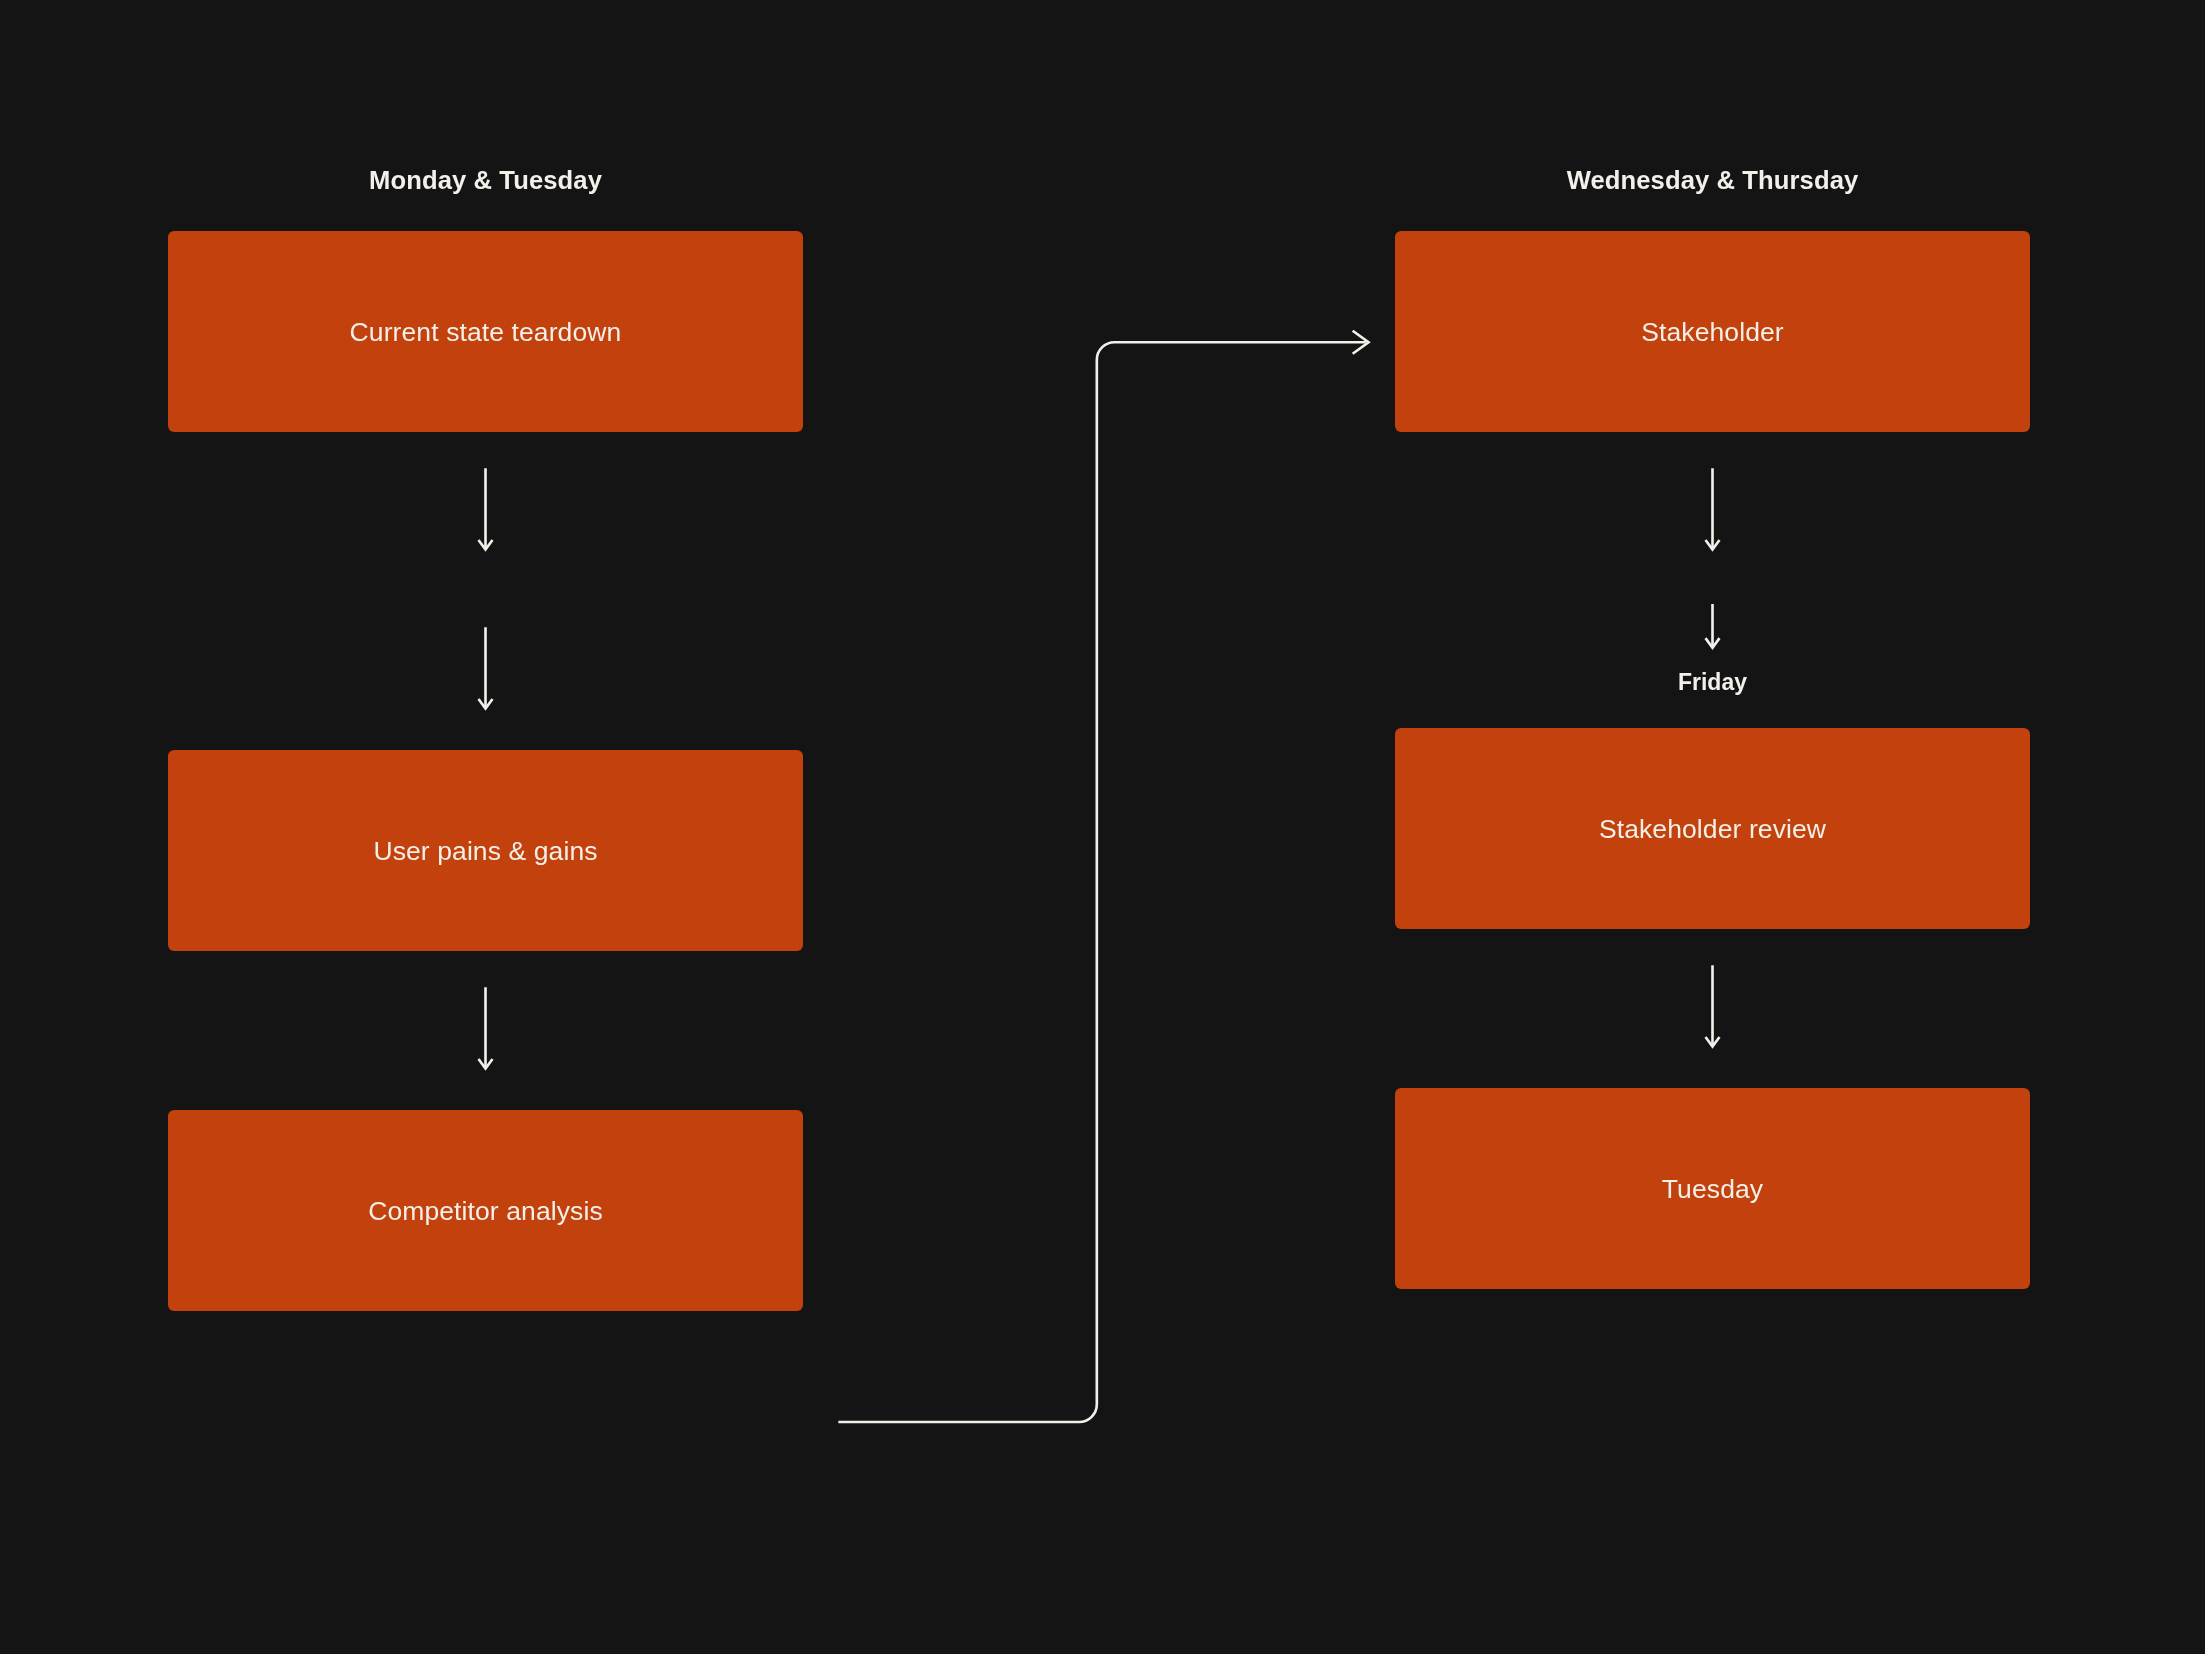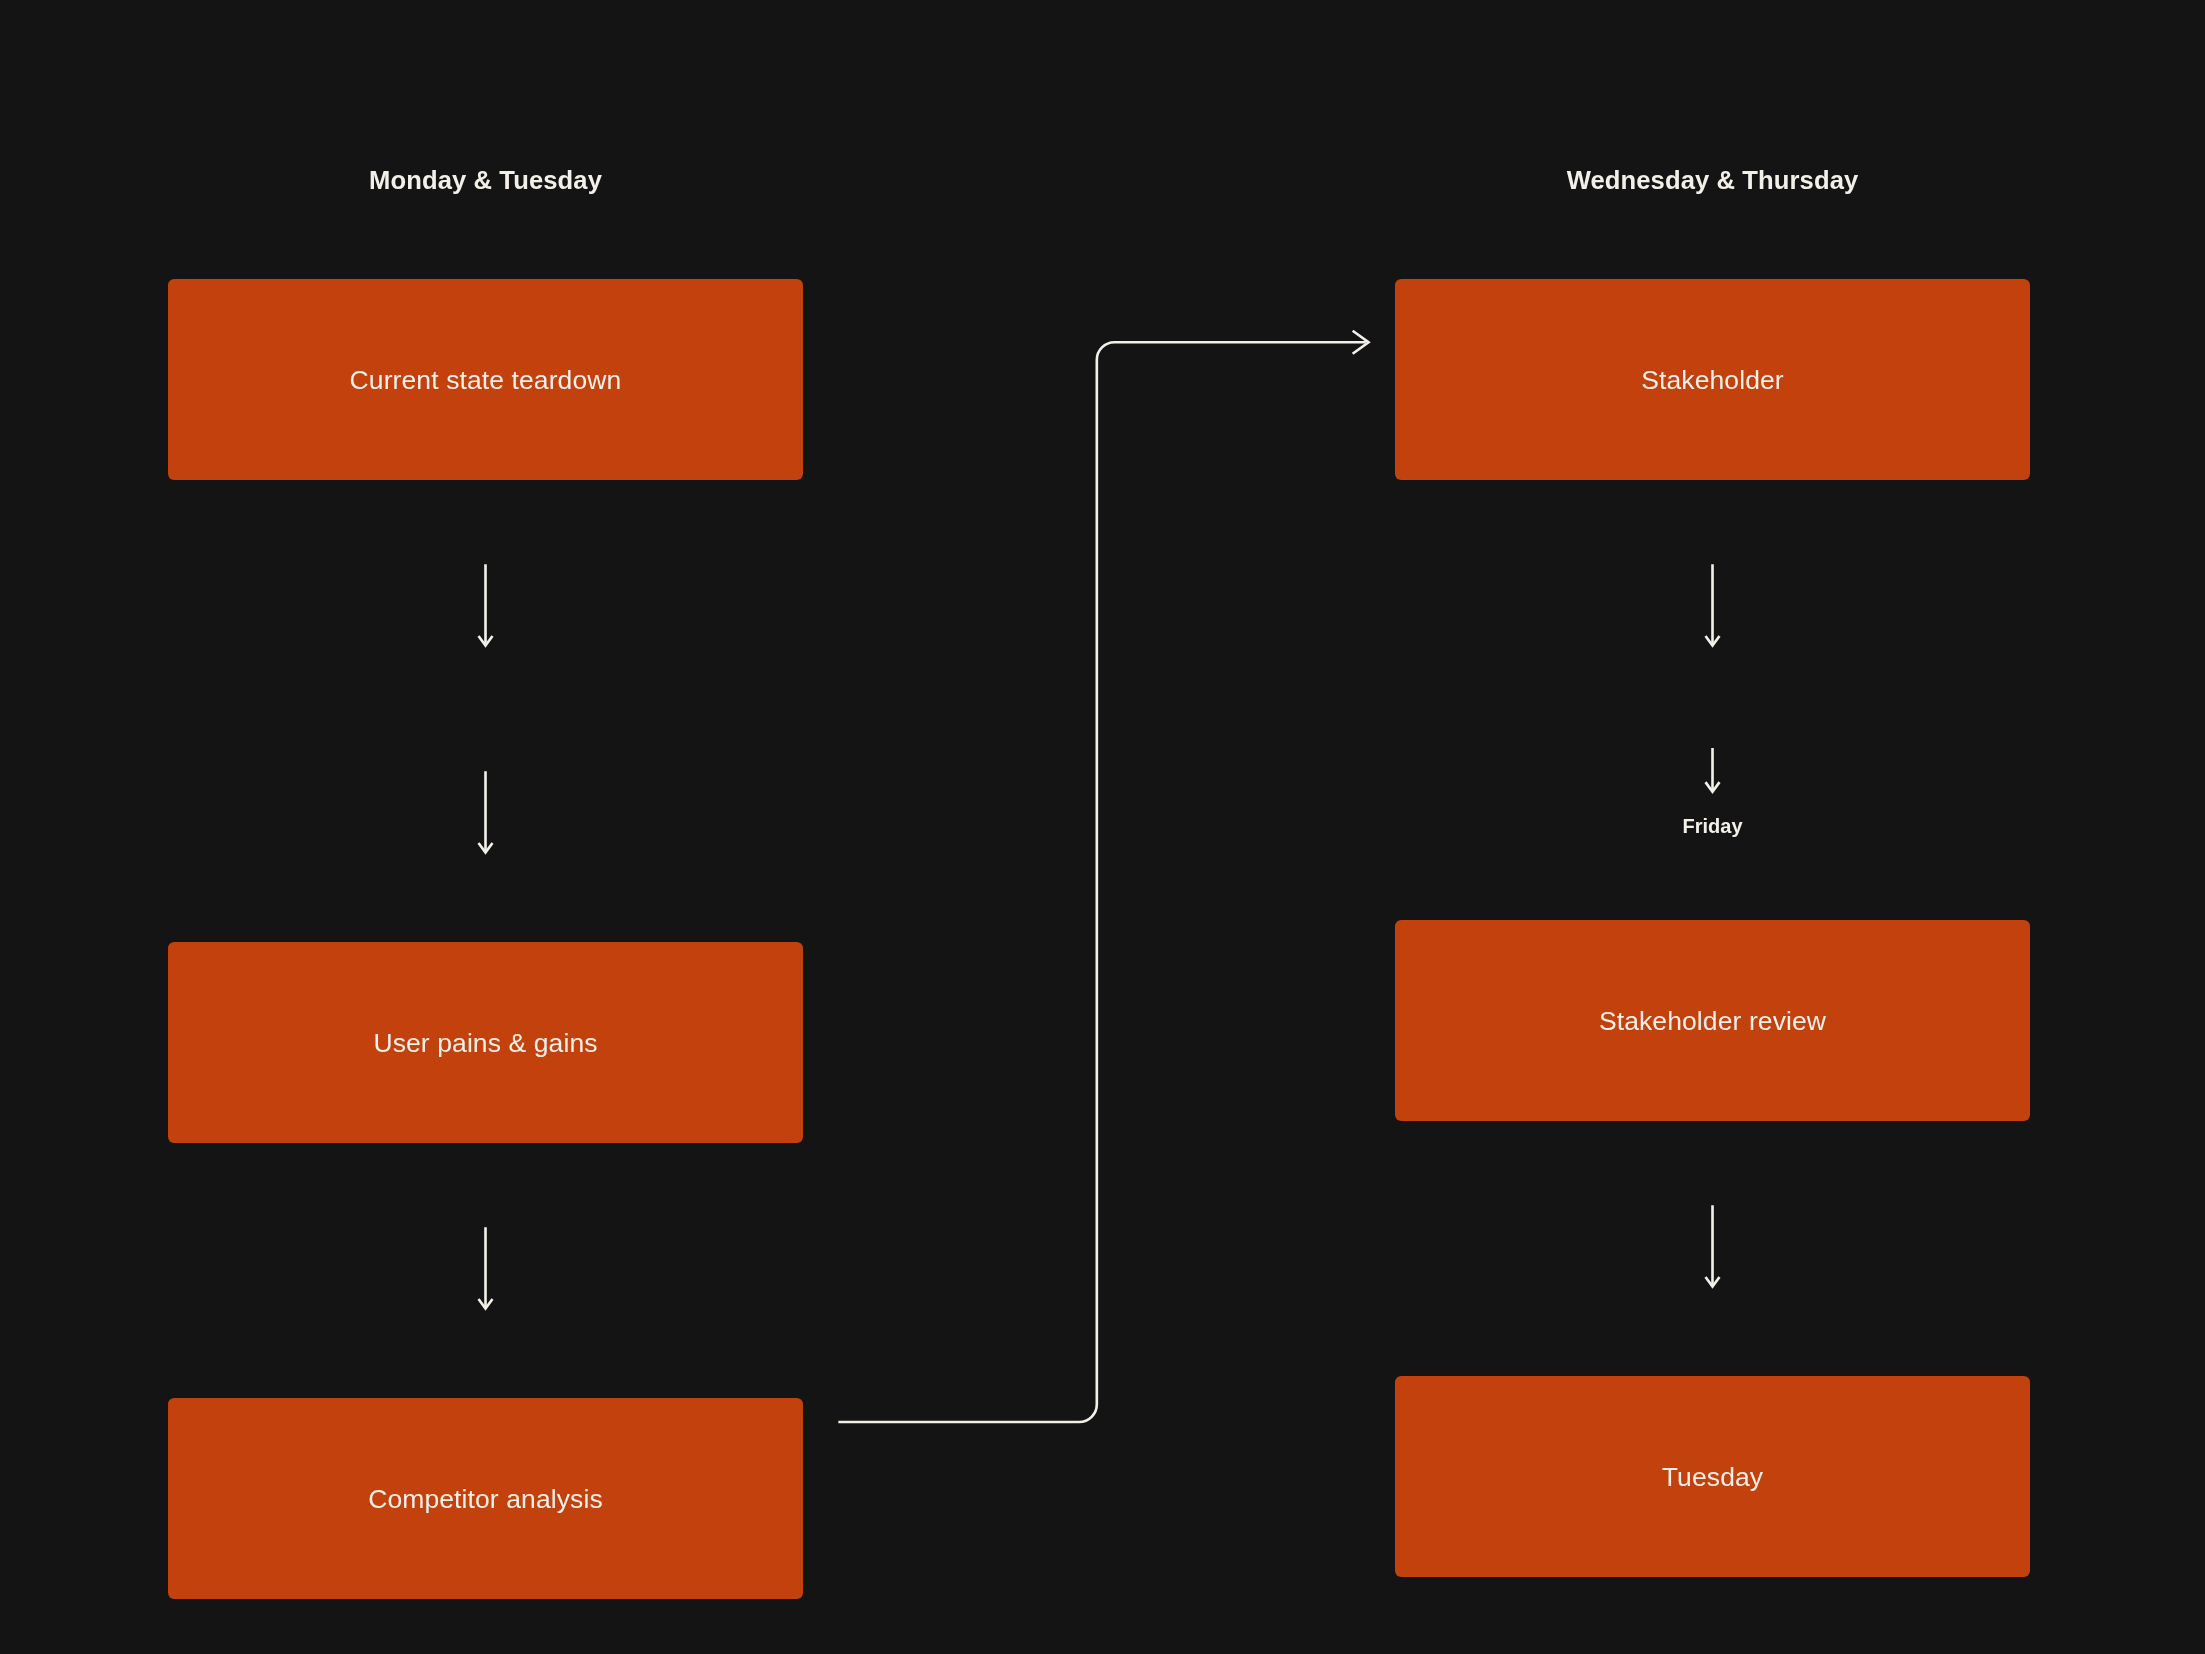--- a/index.html
+++ b/index.html
@@ -31,40 +31,39 @@
   }
 
   
   .column {
     position: absolute;
     top: 163px;
     width: 635px;
     display: flex;
     flex-direction: column;
     align-items: stretch;
-    gap: 48px;
   }
   .column-left  { left: 168px; }
   .column-right { left: 1395px; }
 
   .column-title {
     text-align: center;
     color: #F2F0E9;
     font-size: 25.6px;
     font-weight: 700;
     letter-spacing: 0.1px;
     line-height: 35px;
     margin: 0 0 33px 0;
     white-space: nowrap;
   }
 
   .phase-title {
     text-align: center;
     color: #F2F0E9;
-    font-size: 20px;
+    font-size: 23px;
     font-weight: 700;
     line-height: 35px;
     margin: 0;
     height: 35px;
     white-space: nowrap;
   }
 
   .card {
     background: #c2410c;
     border-radius: 6.2px;

